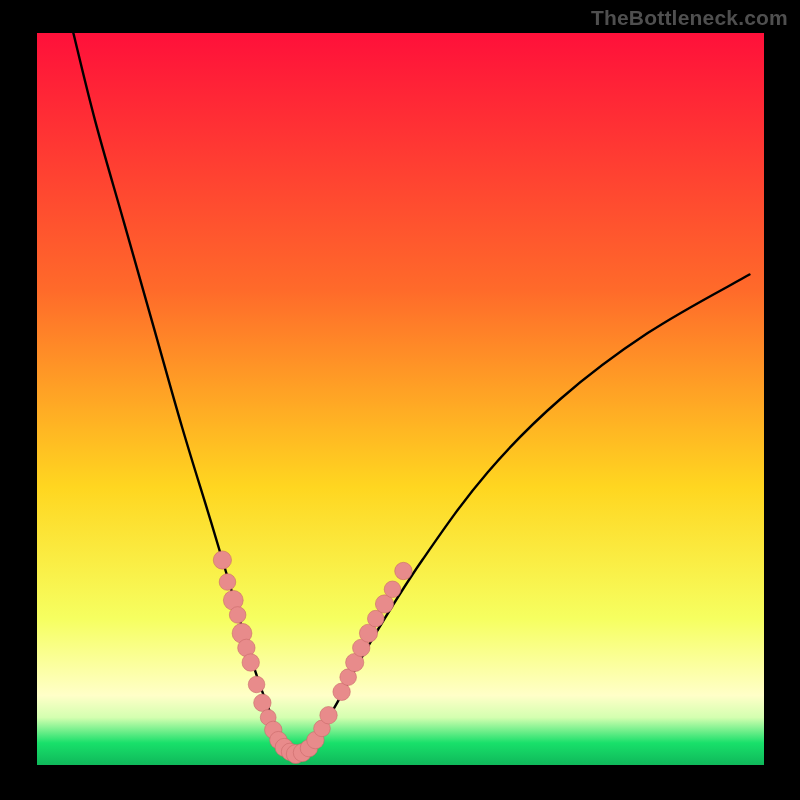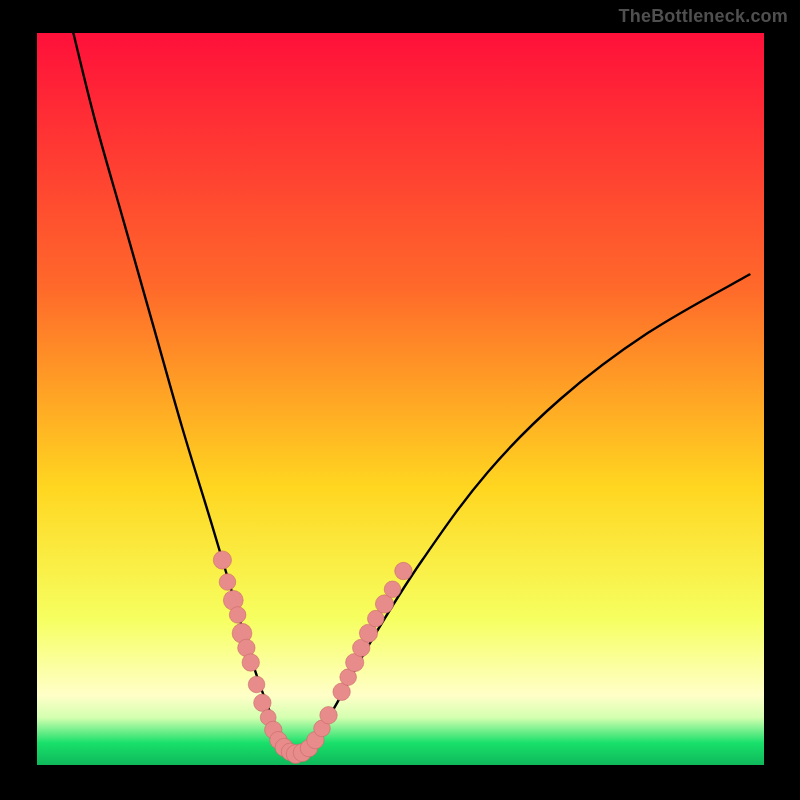--- a/index.html
+++ b/index.html
@@ -15,21 +15,21 @@
     position: relative;
     width: 800px;
     height: 800px;
     background: #000;
   }
   .attribution {
     position: absolute;
     top: 6px;
     right: 12px;
     color: #4f4f4f;
-    font-size: 18px;
+    font-size: 21px;
     font-weight: 600;
     letter-spacing: 0.2px;
     user-select: none;
   }
   svg {
     position: absolute;
     left: 0;
     top: 0;
   }
 </style>

